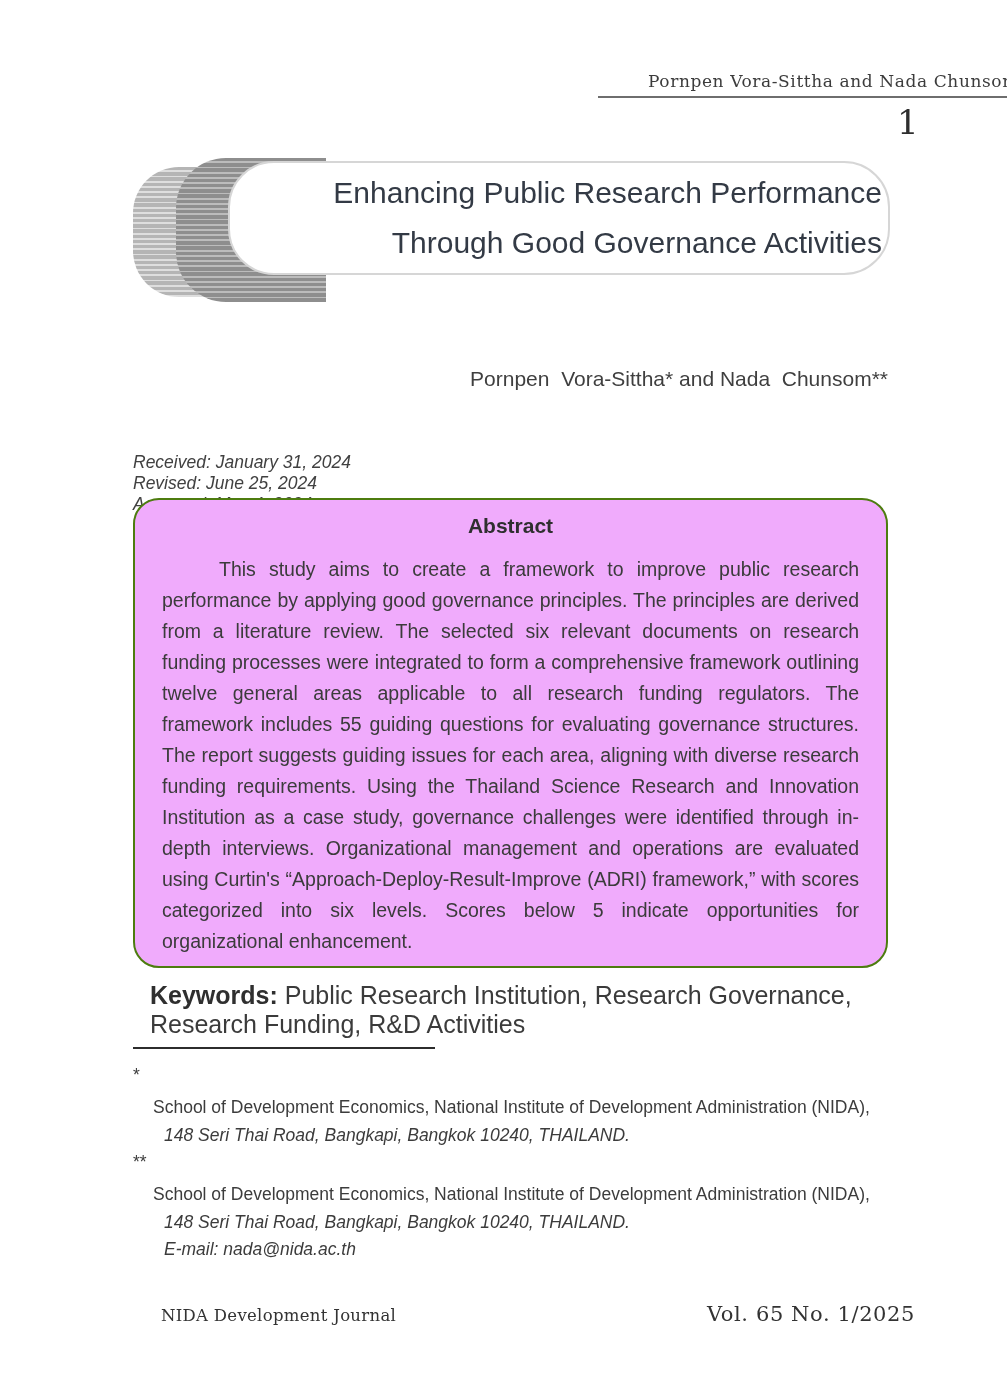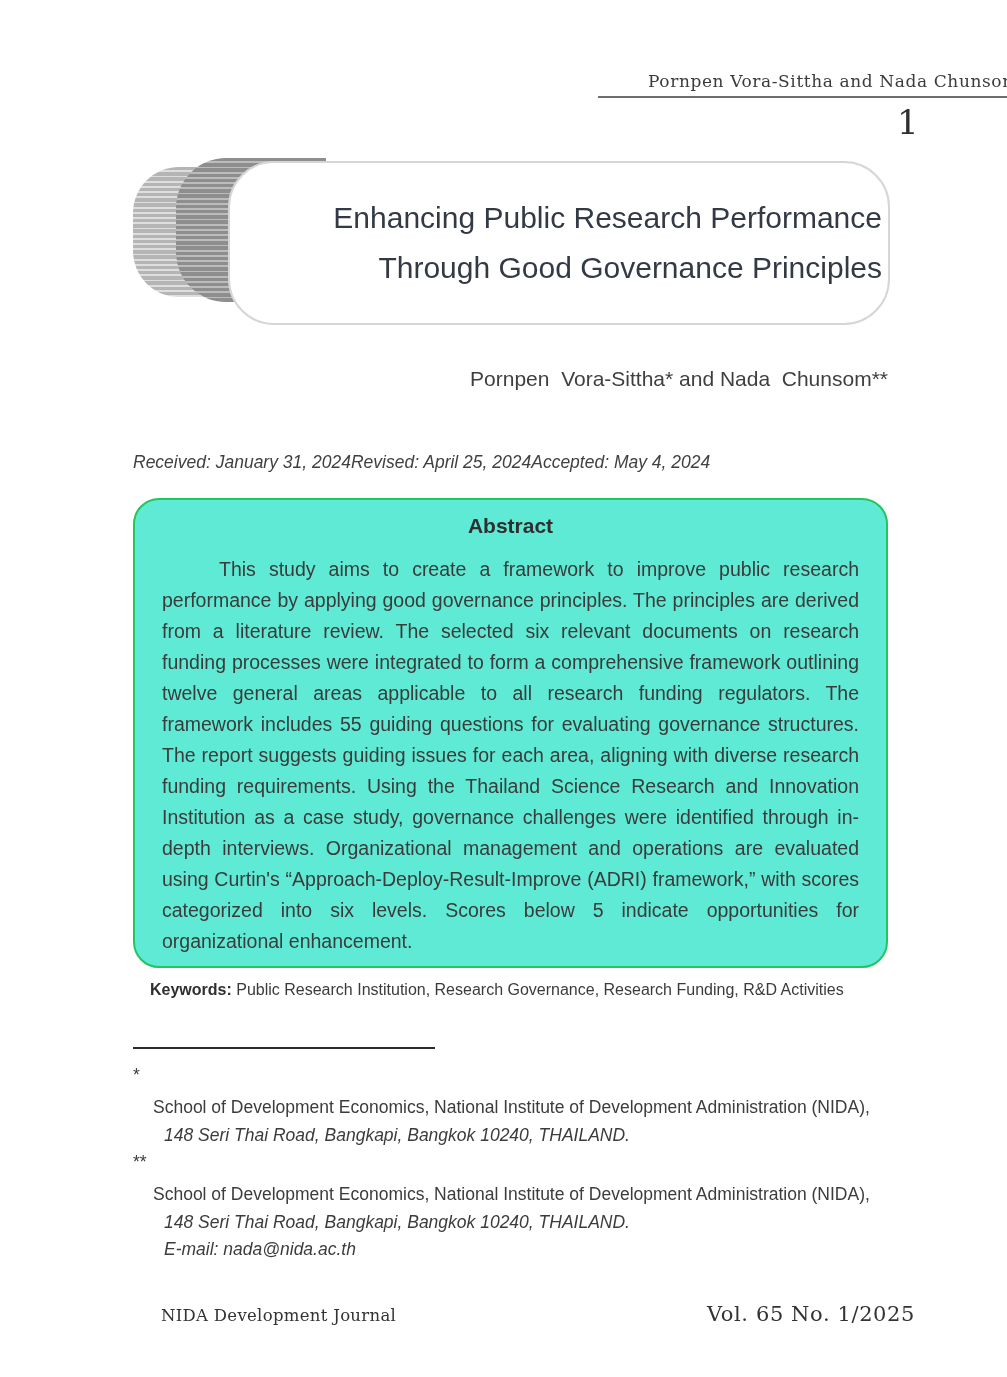--- a/index.html
+++ b/index.html
@@ -36,21 +36,21 @@
     background: repeating-linear-gradient(180deg,
       #b5b5b5 0px, #b5b5b5 3.4px, #dedede 3.4px, #dedede 5.2px);
   }
   .stripes-dark {
     position: absolute; left: 176px; top: 158px; width: 150px; height: 144px;
     border-radius: 50px 0 0 50px;
     background: repeating-linear-gradient(180deg,
       #8e8e8e 0px, #8e8e8e 3.4px, #bcbcbc 3.4px, #bcbcbc 5.2px);
   }
   .title-box {
-    position: absolute; left: 228px; top: 161px; width: 662px; height: 164px;
+    position: absolute; left: 228px; top: 161px; width: 662px; height: 114px;
     box-sizing: border-box;
     background: #ffffff;
     border: 2px solid #d6d6d6;
     border-radius: 46px;
     display: flex; flex-direction: column; justify-content: center;
     text-align: right; padding-right: 6px;
   }
   .title-line {
     font-size: 30px; line-height: 50px; color: #333a45;
     white-space: nowrap;
@@ -58,42 +58,42 @@
 
   
   .byline {
     position: absolute; top: 367px; right: 119px;
     font-size: 21px; color: #3f3f3f; white-space: pre;
   }
 
   
   .dates {
     position: absolute; top: 452px; left: 133px; width: 754px;
-    display: flex; justify-content: flex-start;
-    font-style: italic; font-size: 17.5px; color: #414141;
+    display: flex; justify-content: space-between;
+    font-style: italic; font-size: 17.5px; color: #414141; flex-direction: column;
   }
 
   
   .abstract-box {
     position: absolute; left: 133px; top: 498px; width: 755px; height: 470px;
     box-sizing: border-box;
-    border: 2px solid #22c55e; border-radius: 26px;
-    background: #5eead4;
+    border: 2px solid #4d7c0f; border-radius: 26px;
+    background: #f0abfc;
     padding: 12px 15px 0 15px;
   }
   .abstract-heading {
     text-align: center; font-size: 21px; font-weight: 600; color: #2f2f2f;
     margin: 2px 0 16px 0;
   }
   .abstract-body {
     font-size: 19.5px; line-height: 31px; text-align: justify;
     color: #3b3b3b; text-indent: 57px; margin: 12px;
   }
   .keywords {
-    margin-top: 24px; font-size: 16px; color: #3b3b3b;
+    margin-top: 24px; font-size: 25px; color: #3b3b3b;
   }
   .keywords-label { font-weight: 700; color: #2f2f2f; }
 
   
   .footnote-rule {
     position: absolute; left: 133px; top: 1047px; width: 302px; height: 2px;
     background: #2c2c2c;
   }
   .footnotes {
     position: absolute; left: 133px; top: 1062px; width: 762px;
@@ -119,28 +119,28 @@
 <div class="page">
 
   <div class="running-header">Pornpen Vora-Sittha and Nada Chunsom</div>
   <div class="header-rule"></div>
   <div class="page-number">1</div>
 
   <div class="stripes-light"></div>
   <div class="stripes-dark"></div>
   <div class="title-box">
     <div class="title-line">Enhancing Public Research Performance</div>
-    <div class="title-line">Through Good Governance Principles</div>
+    <div class="title-line">Through Good Governance Activities</div>
   </div>
 
   <div class="byline">Pornpen  Vora-Sittha* and Nada  Chunsom**</div>
 
   <div class="dates">
     <span>Received: January 31, 2024</span>
-    <span>Revised: April 25, 2024</span>
+    <span>Revised: June 25, 2024</span>
     <span>Accepted: May 4, 2024</span>
   </div>
 
   <div class="abstract-box">
     <div class="abstract-heading">Abstract</div>
     <p class="abstract-body">This study aims to create a framework to improve public research performance by applying good governance principles. The principles are derived from a literature review. The selected six relevant documents on research funding processes were integrated to form a comprehensive framework outlining twelve general areas applicable to all research funding regulators. The framework includes 55 guiding questions for evaluating governance structures. The report suggests guiding issues for each area, aligning with diverse research funding requirements. Using the Thailand Science Research and Innovation Institution as a case study, governance challenges were identified through in-depth interviews. Organizational management and operations are evaluated using Curtin's “Approach-Deploy-Result-Improve (ADRI) framework,” with scores categorized into six levels. Scores below 5 indicate opportunities for organizational enhancement.</p>
     <div class="keywords">
       <span class="keywords-label">Keywords:</span><span> Public Research Institution, Research Governance, Research Funding, R&amp;D Activities</span>
     </div>
   </div>

